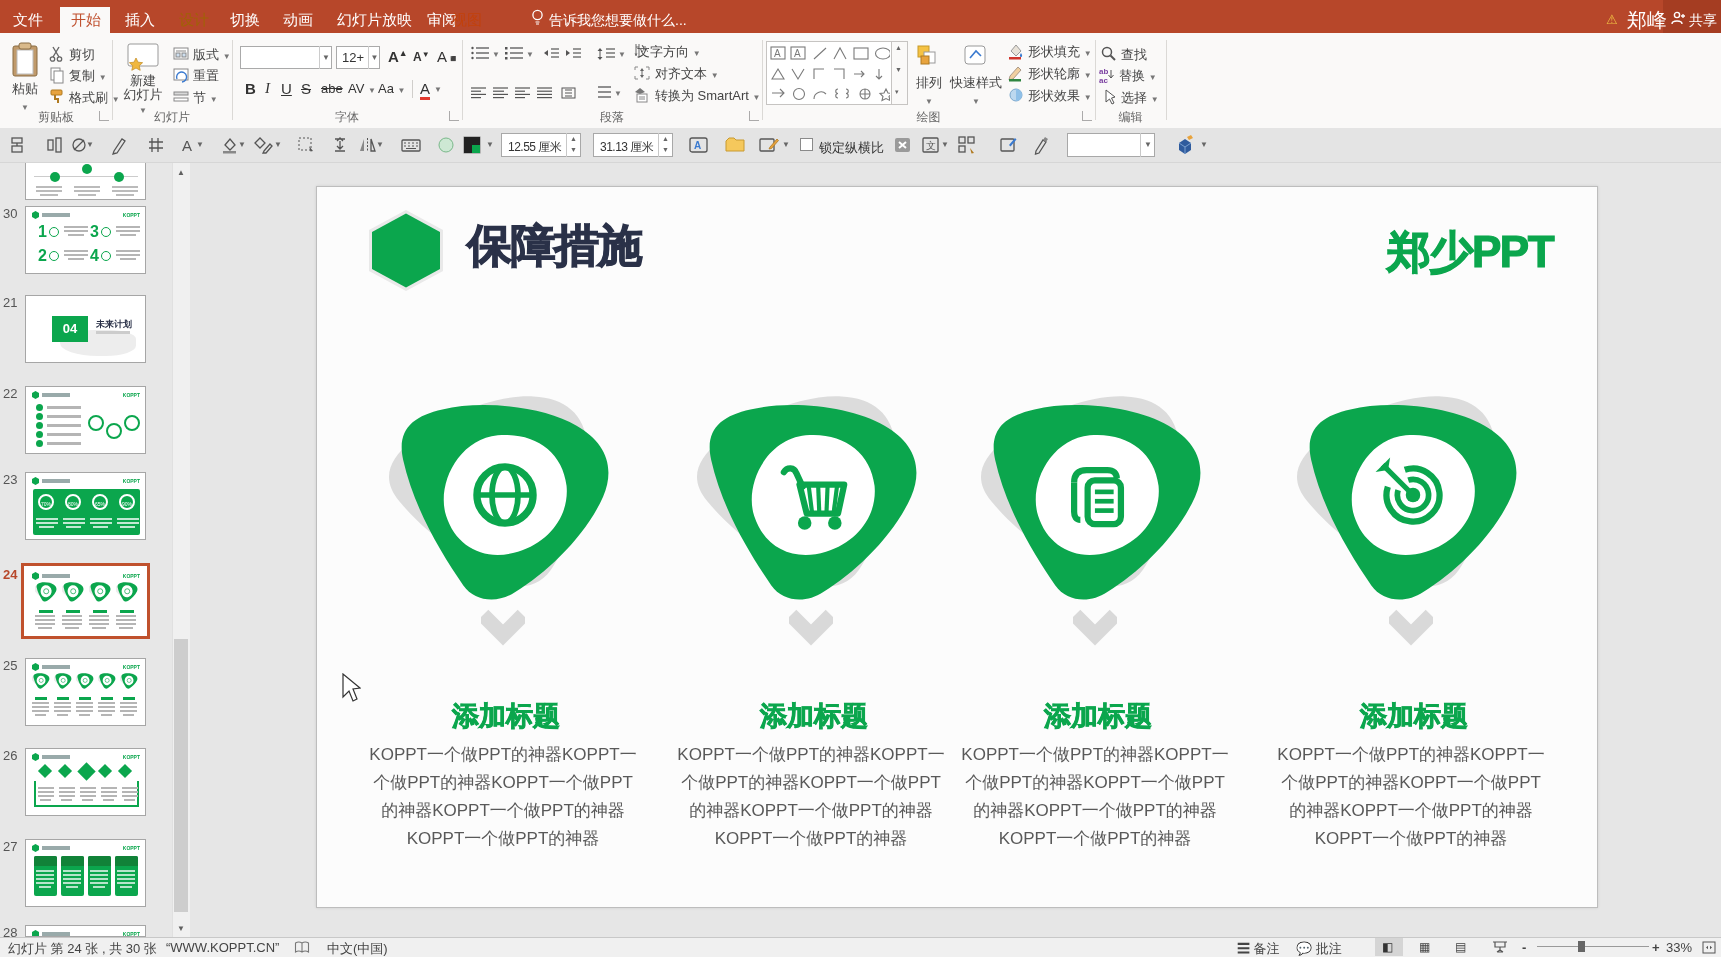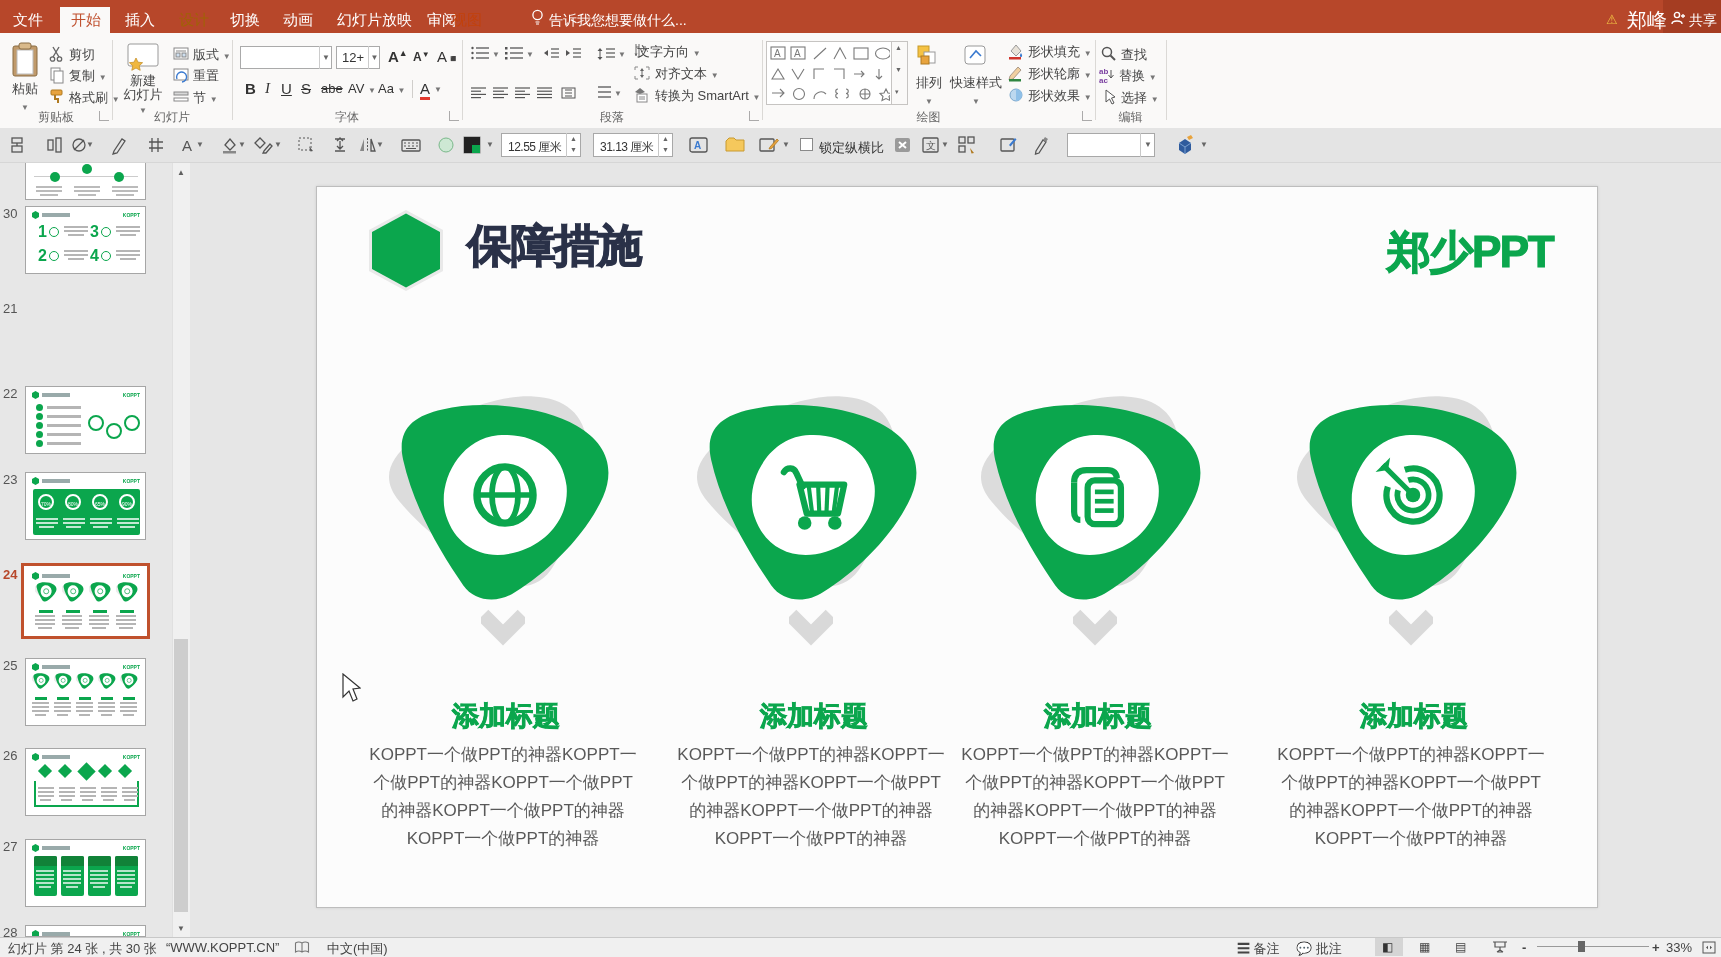--- a/index.html
+++ b/index.html
@@ -427,20 +427,26 @@
       <div style="position:absolute;left:23px;top:44px;width:10px;height:10px;border-radius:50%;border:1.5px solid #0ba64d"></div>
       <div style="position:absolute;left:38px;top:43px;width:24px;height:2px;background:#b5b5b5"></div>
       <div style="position:absolute;left:38px;top:47px;width:24px;height:2px;background:#b5b5b5"></div>
       <div style="position:absolute;left:42px;top:51px;width:16px;height:2px;background:#b5b5b5"></div>
       <div style="position:absolute;left:64px;top:40px;font-size:16px;font-weight:bold;color:#0ba64d">4</div>
       <div style="position:absolute;left:75px;top:44px;width:10px;height:10px;border-radius:50%;border:1.5px solid #0ba64d"></div>
       <div style="position:absolute;left:90px;top:43px;width:24px;height:2px;background:#b5b5b5"></div>
       <div style="position:absolute;left:90px;top:47px;width:24px;height:2px;background:#b5b5b5"></div>
       <div style="position:absolute;left:94px;top:51px;width:16px;height:2px;background:#b5b5b5"></div>
     </div>
+<div class="thumb" style="top:132px">
+      <div style="position:absolute;left:34px;top:34px;width:76px;height:26px;background:#ededed;border-radius:45% 35% 40% 50%"></div>
+      <div style="position:absolute;left:26px;top:20px;width:36px;height:26px;background:#0ba64d;color:#fff;font-size:13px;font-weight:bold;text-align:center;line-height:26px">04</div>
+      <div style="position:absolute;left:70px;top:22px;font-size:9px;font-weight:bold;color:#2a3148">未来计划</div>
+      <div style="position:absolute;left:70px;top:35px;width:34px;height:3px;background:#ccc"></div>
+    </div>
 <div class="thumb" style="top:223px">
       <div style="position:absolute;left:6px;top:4px;width:7px;height:8px;background:#0ba64d;clip-path:polygon(50% 0,100% 25%,100% 75%,50% 100%,0 75%,0 25%)"></div>
       <div style="position:absolute;left:16px;top:6px;width:28px;height:4px;background:#9aa"></div>
       <div style="position:absolute;right:5px;top:5px;font-size:5px;color:#0ba64d;font-weight:bold">KOPPT</div>
       <div style="position:absolute;left:10px;top:17px;width:7px;height:7px;border-radius:50%;background:#0ba64d"></div>
       <div style="position:absolute;left:21px;top:19px;width:34px;height:3px;background:#b5b5b5"></div>
       <div style="position:absolute;left:10px;top:26px;width:7px;height:7px;border-radius:50%;background:#0ba64d"></div>
       <div style="position:absolute;left:21px;top:28px;width:34px;height:3px;background:#b5b5b5"></div>
       <div style="position:absolute;left:10px;top:35px;width:7px;height:7px;border-radius:50%;background:#0ba64d"></div>
       <div style="position:absolute;left:21px;top:37px;width:34px;height:3px;background:#b5b5b5"></div>
@@ -701,21 +707,21 @@
       <div style="position:absolute;left:91px;top:38px;width:18px;height:2px;background:rgba(255,255,255,.7)"></div>
       <div style="position:absolute;left:91px;top:42px;width:18px;height:2px;background:rgba(255,255,255,.7)"></div>
       <div style="position:absolute;left:94px;top:46px;width:12px;height:2px;background:rgba(255,255,255,.7)"></div>
     </div>
 <div class="thumb" style="top:762px;height:12px">
       <div style="position:absolute;left:6px;top:4px;width:7px;height:8px;background:#0ba64d;clip-path:polygon(50% 0,100% 25%,100% 75%,50% 100%,0 75%,0 25%)"></div>
       <div style="position:absolute;left:16px;top:6px;width:28px;height:4px;background:#9aa"></div>
       <div style="position:absolute;right:5px;top:5px;font-size:5px;color:#0ba64d;font-weight:bold">KOPPT</div>
     </div>
 <div class="thumbnum" style="top:43px">30</div>
-<div class="thumbnum" style="top:138px">21</div>
+<div class="thumbnum" style="top:132px">21</div>
 <div class="thumbnum" style="top:223px">22</div>
 <div class="thumbnum" style="top:309px">23</div>
 <div class="thumbnum" style="top:495px">25</div>
 <div class="thumbnum" style="top:585px">26</div>
 <div class="thumbnum" style="top:676px">27</div>
 <div class="thumbnum" style="top:762px">28</div>
 <div class="thumbnum" style="top:404px;color:#b7472a;font-weight:bold">24</div>
 </div>
 <div class="abs" style="left:172px;top:163px;width:18px;height:774px;background:#f0f0f0;border-left:1px solid #e0e0e0"></div>
 <div class="abs" style="left:173px;top:164px;width:16px;height:17px;background:#f0f0f0;color:#606060;font-size:8px;text-align:center;line-height:17px">▲</div>

